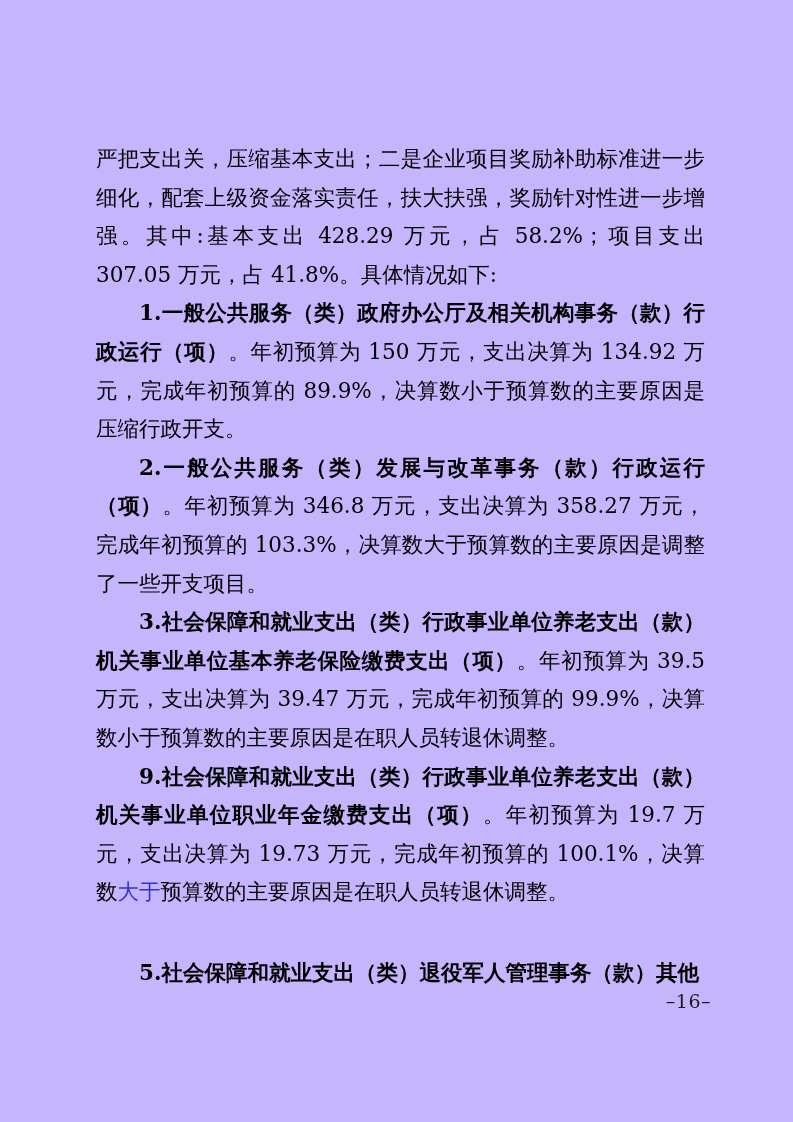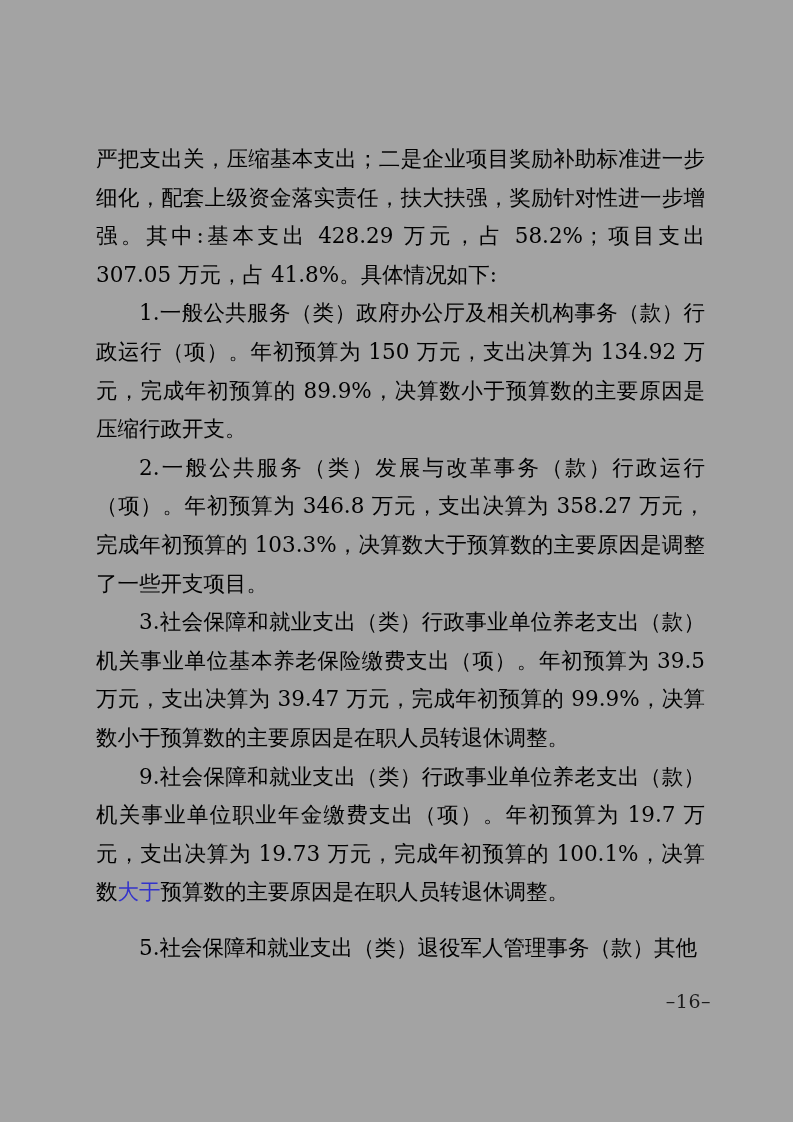--- a/index.html
+++ b/index.html
@@ -4,21 +4,21 @@
 <style>
   html, body {
     margin: 0;
     padding: 0;
     background: #ffffff;
   }
   .page {
     position: relative;
     width: 793px;
     height: 1122px;
-    background: #a3a3a3;
+    background: #c4b5fd;
     overflow: hidden;
     font-family: "DejaVu Serif", "Liberation Serif", serif;
     color: #000000;
   }
   .content {
     position: absolute;
     left: 96px;
     top: 140px;
     width: 609px;
     font-size: 21.5px;
@@ -26,24 +26,24 @@
     text-align: justify;
   }
   .para {
     margin: 0;
     padding: 0;
   }
   .para.item {
     text-indent: 2em;
   }
   .para.spaced {
-    margin-top: 17px;
+    margin-top: 42px;
   }
   .heading {
-    font-weight: normal;
+    font-weight: bold;
   }
   .highlight {
     color: #3333cc;
   }
   .footer {
     position: absolute;
     top: 990px;
     right: 82px;
     font-size: 19px;
     line-height: 22px;

